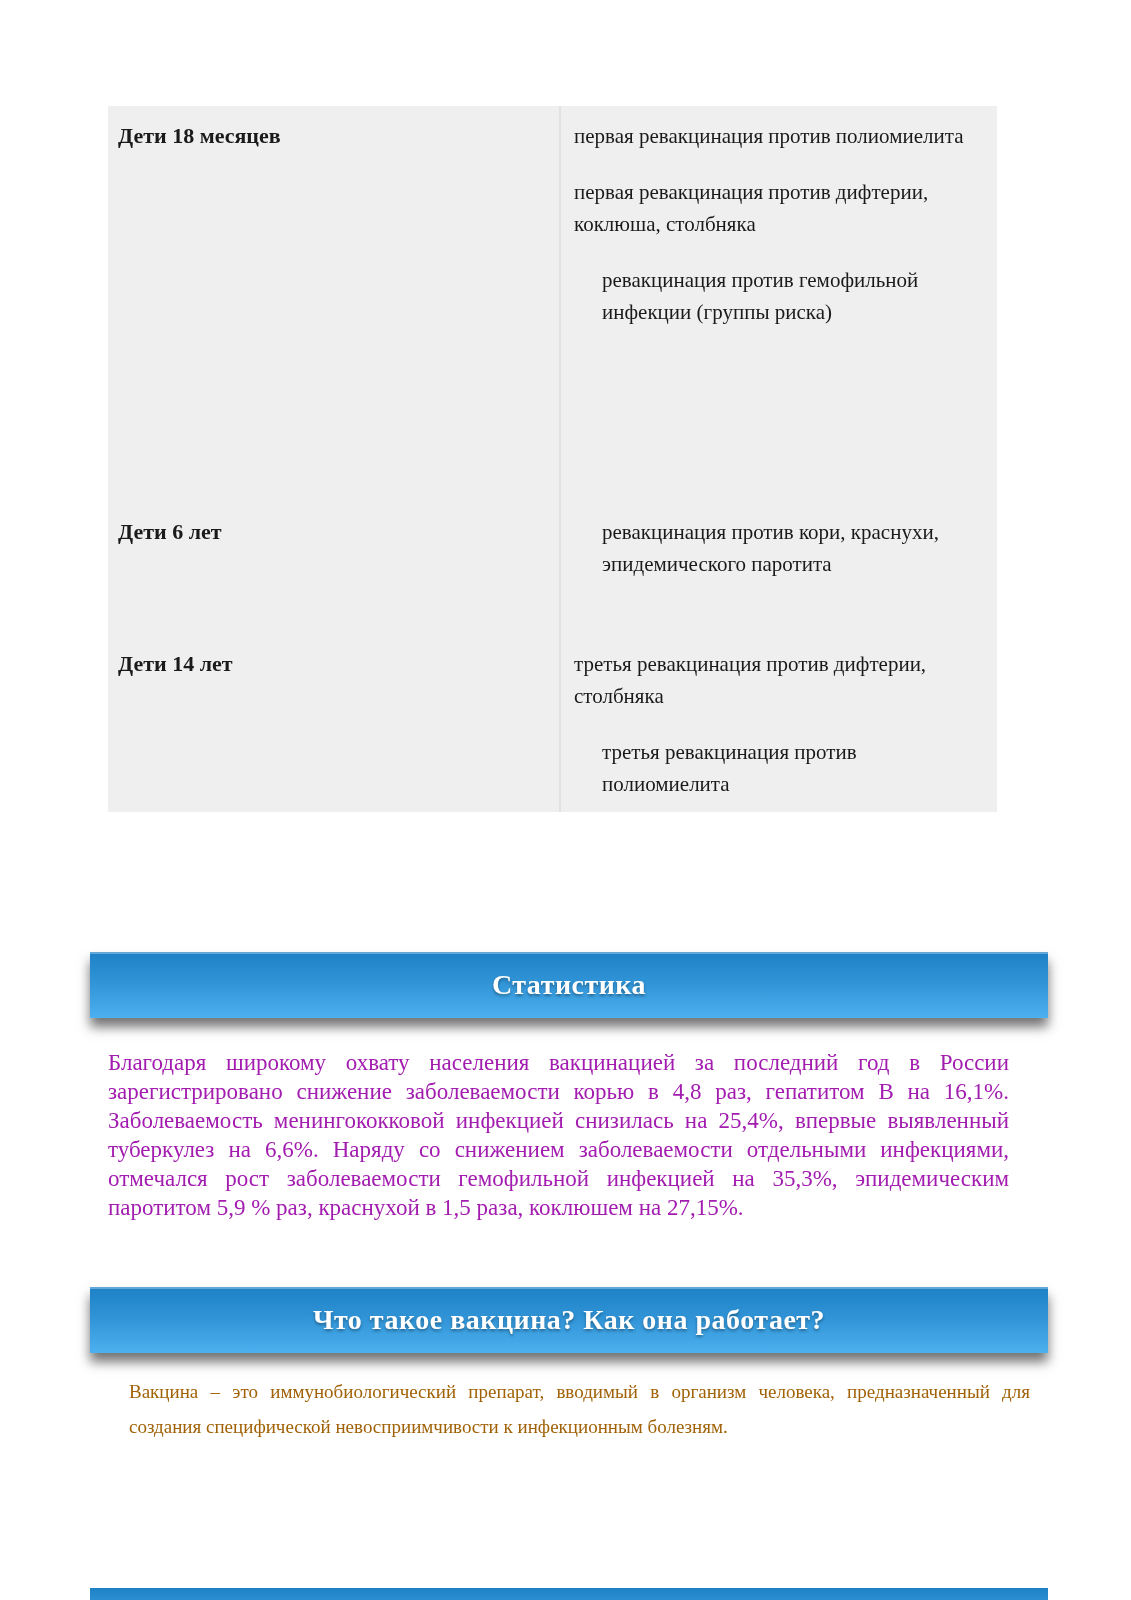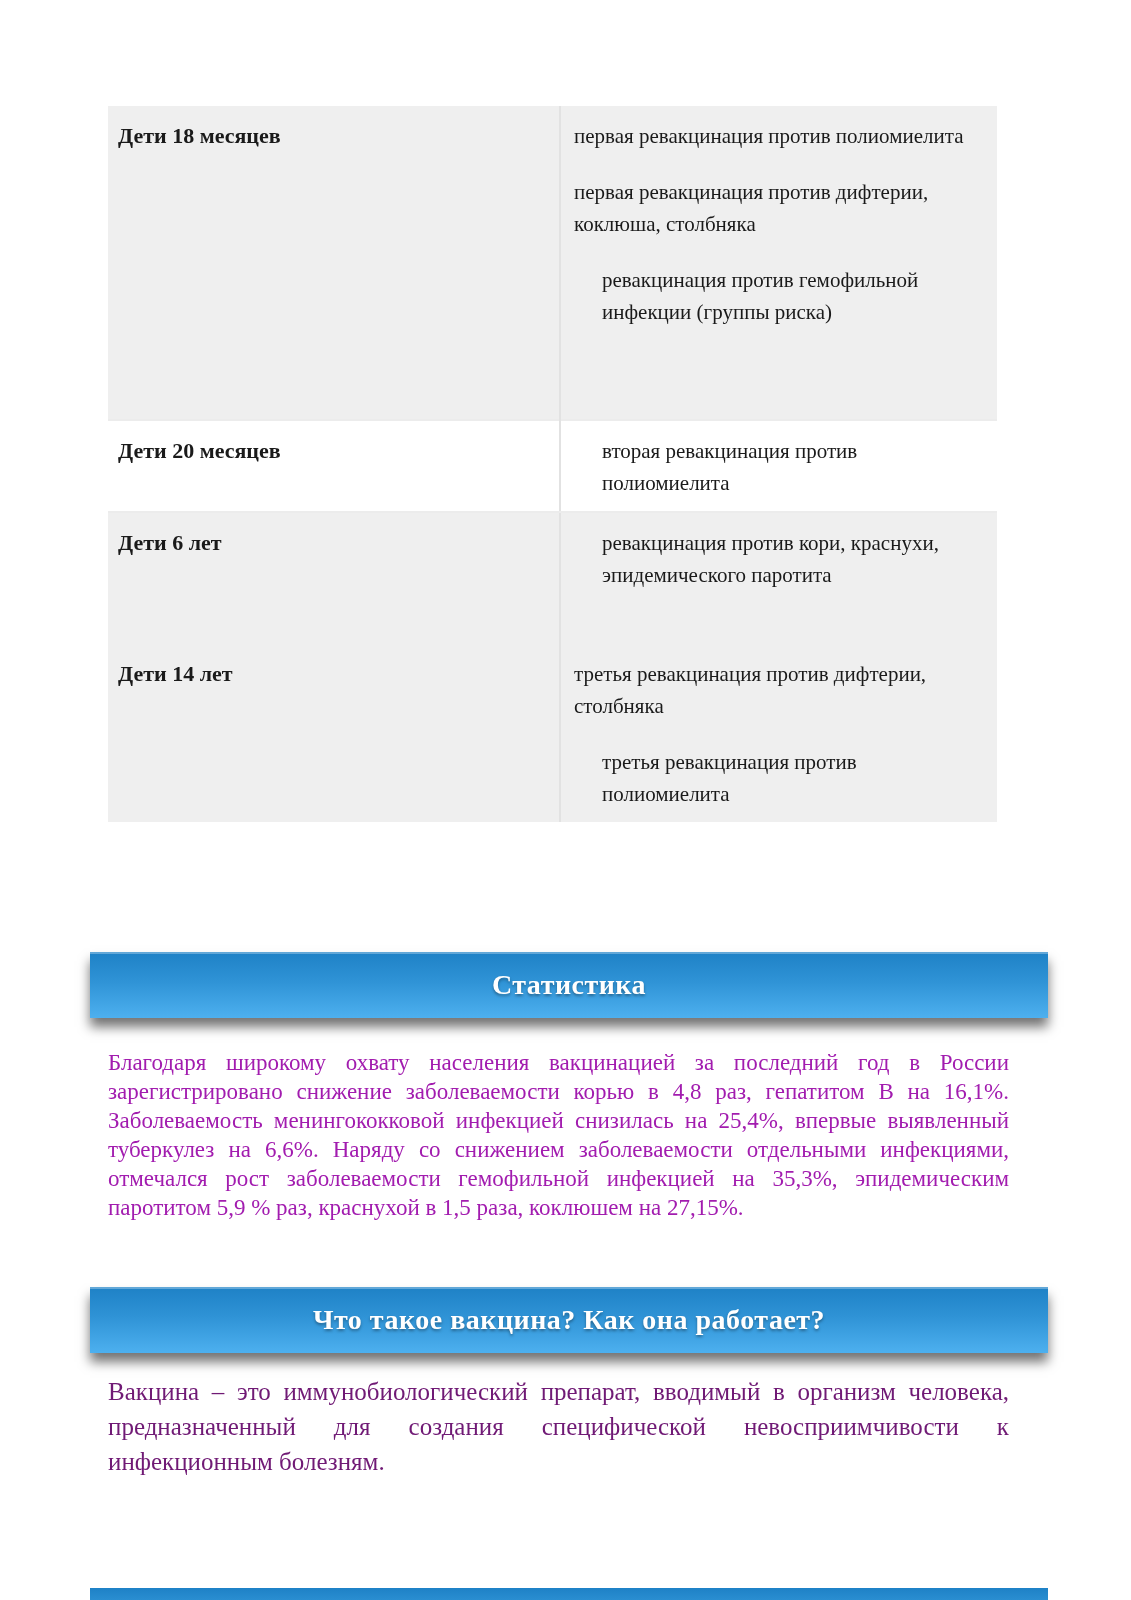--- a/index.html
+++ b/index.html
@@ -16,21 +16,21 @@
     border-collapse:collapse; table-layout:fixed;
   }
   .vax-table td {
     vertical-align:top;
     padding:14px 14px 12px 10px;
     font-size:21px; line-height:32px;
   }
   .vax-table td.col-right { border-left:2px solid #e2e2e2; padding-left:13px; }
   .vax-table tr.shade td { background:#efefef; }
   .vax-table tr.plain td { background:#ffffff; border-top:2px solid #ececec; border-bottom:2px solid #ececec; }
-  .vax-table tr.r1 { height:314px; }
+  .vax-table tr.r1 { height:396px; }
   .vax-table tr.r2 { height:78px; }
   .vax-table tr.r3 { height:132px; }
   .vax-table tr.r4 { height:115px; }
   .vax-table tr.r5 { height:146px; }
   .age-label { font-weight:bold; font-size:22px; }
   p.vac { margin:0 0 24px 0; }
   p.vac:last-child { margin-bottom:0;margin-left:28px; }
   tr.tight p.vac { margin-bottom:0; }
 
   
@@ -57,22 +57,22 @@
   
   .para {
     position:absolute; left:108px; width:901px;
     text-align:justify; margin:0;
   }
   .stats-para {
     top:1048px; color:#a21caf;
     font-size:23px; line-height:29px;
   }
   .vaccine-para {
-    top:1374px; color:#701a75;
-    font-size:25px; line-height:35px;
+    top:1374px; color:#a16207;
+    font-size:19px; line-height:35px;margin-left:21px;
   }
 </style>
 </head>
 <body>
 
 <div id="page">
 
   <table class="vax-table">
     <colgroup>
       <col style="width:452px">
@@ -80,28 +80,20 @@
     </colgroup>
     <tbody>
       <tr class="r1 shade">
         <td class="col-left">
           <span class="age-label">Дети 18 месяцев</span>
         </td>
         <td class="col-right">
           <p class="vac">первая ревакцинация против полиомиелита</p>
           <p class="vac">первая ревакцинация против дифтерии, коклюша, столбняка</p>
           <p class="vac">ревакцинация против гемофильной инфекции (группы риска)</p>
-        </td>
-      </tr>
-      <tr class="r2 plain">
-        <td class="col-left">
-          <span class="age-label">Дети 20 месяцев</span>
-        </td>
-        <td class="col-right">
-          <p class="vac">вторая ревакцинация против полиомиелита</p>
         </td>
       </tr>
       <tr class="r3 shade">
         <td class="col-left">
           <span class="age-label">Дети 6 лет</span>
         </td>
         <td class="col-right">
           <p class="vac">ревакцинация против кори, краснухи, эпидемического паротита</p>
         </td>
       </tr>

